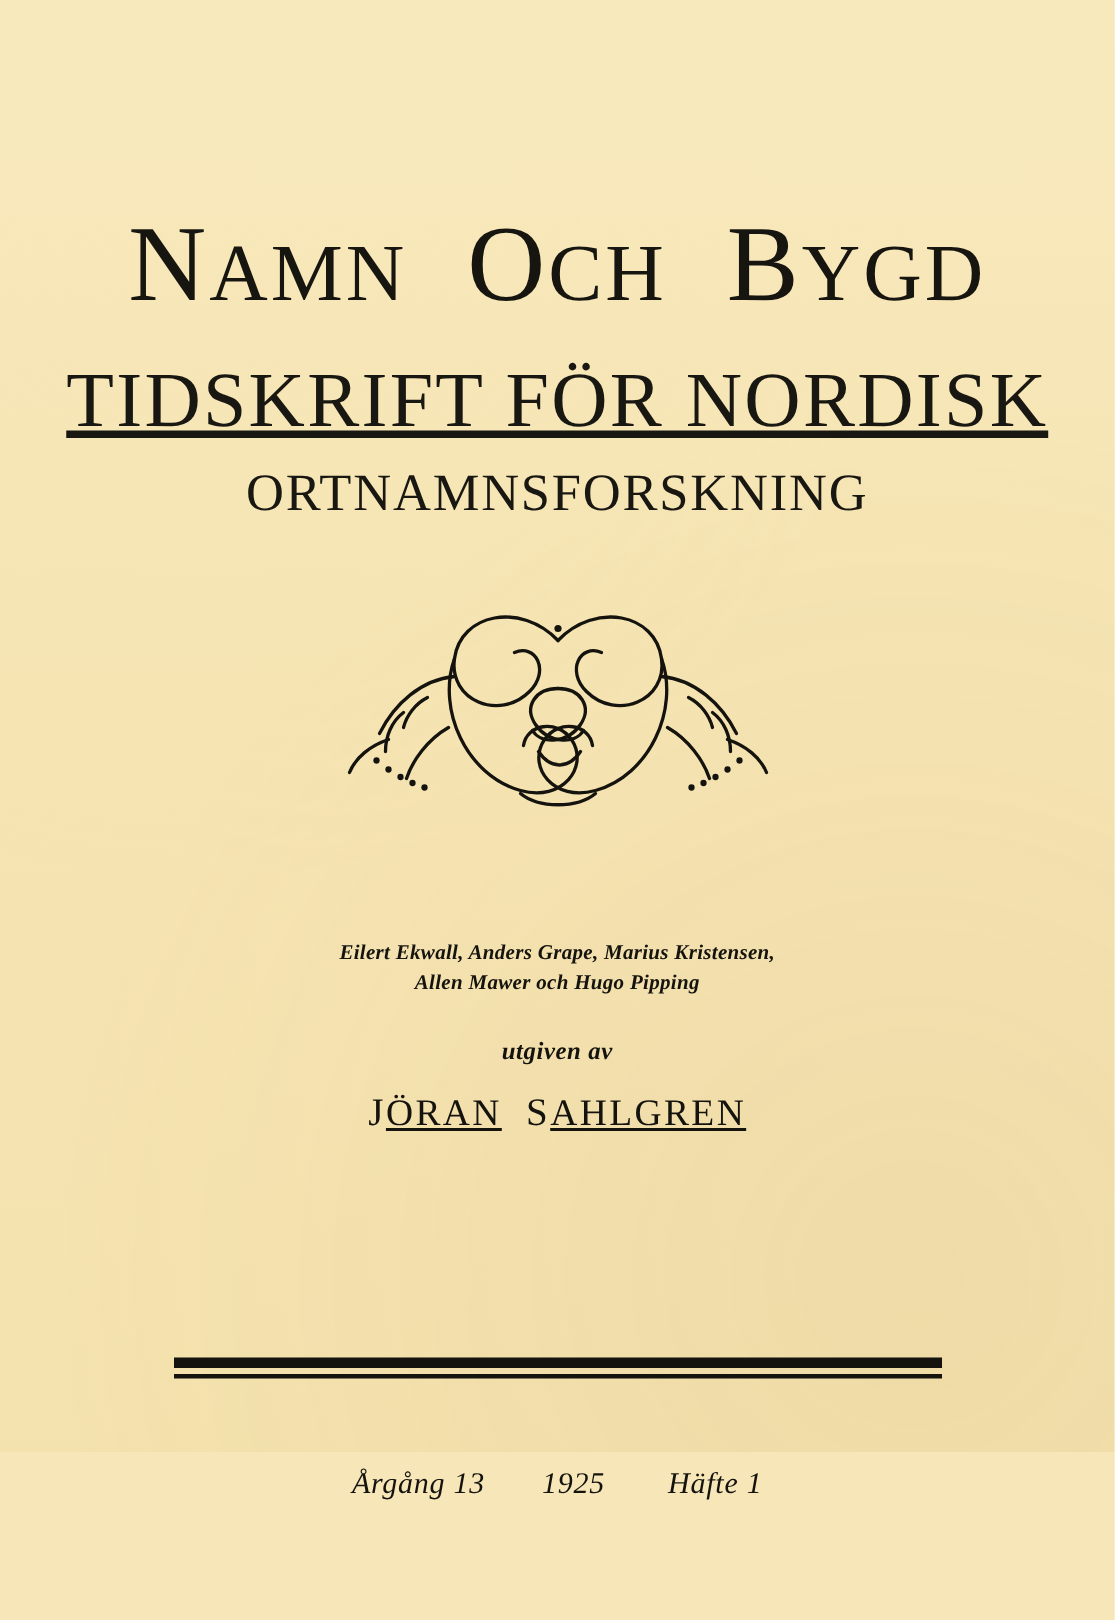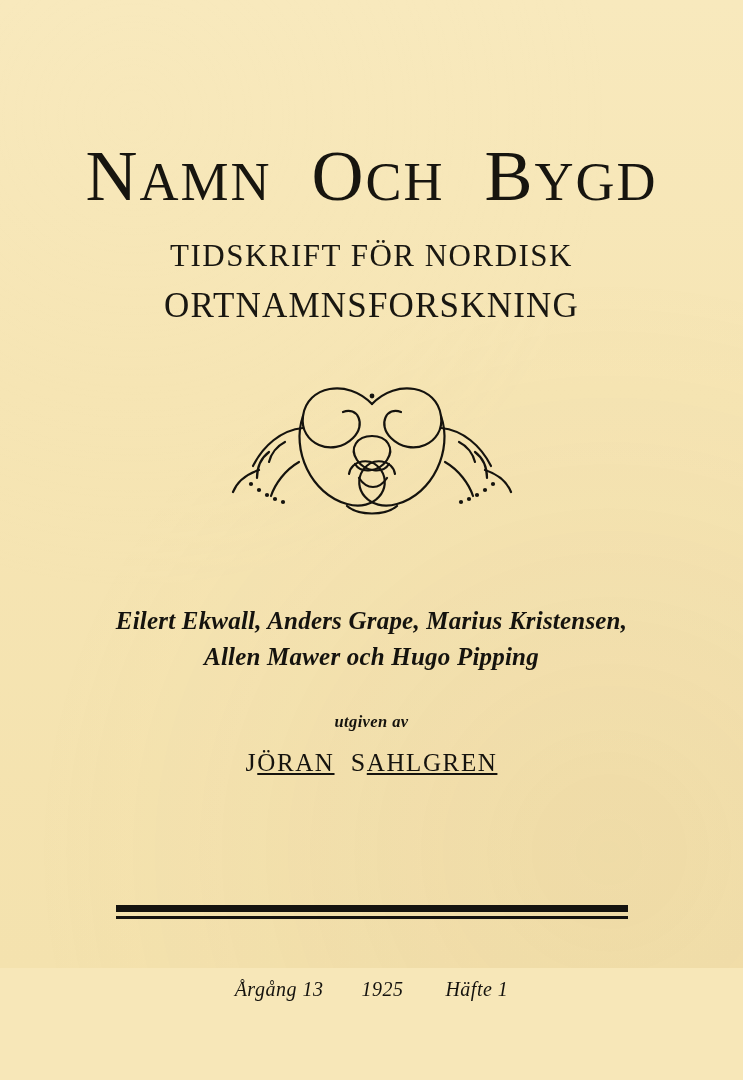--- a/index.html
+++ b/index.html
@@ -46,25 +46,26 @@
     color: #17150f;
   }
   .title-main .cap {
     font-size: 72px;
   }
   .title-main .sc {
     font-size: 54px;
   }
   .subtitle-1 {
     margin-top: 26px;
-    font-size: 31px;
+    font-size: 52px;
     letter-spacing: 1.5px;
     text-align: center;
     white-space: nowrap;
     color: #191711;
+    text-decoration: underline;
   }
   .subtitle-2 {
     margin-top: 12px;
     font-size: 35px;
     letter-spacing: 1.2px;
     text-align: left;
     white-space: nowrap;
     color: #191711;
   }
   .ornament {
@@ -85,27 +86,27 @@
   .credits .lead {
     font-style: italic;
     font-weight: bold;
     font-size: 16px;
     letter-spacing: .4px;
   }
   .credits .names {
     margin-top: 18px;
     font-style: italic;
     font-weight: bold;
-    font-size: 25px;
+    font-size: 14px;
     line-height: 1.45;
     letter-spacing: .2px;
     text-align: center;
   }
   .credits .lead2 {
-    margin-top: 36px;
+    margin-top: 24px;
     font-style: italic;
     font-weight: bold;
     font-size: 16.5px;
     letter-spacing: .4px;
   }
   .credits .editor {
     margin-top: 16px;
     font-size: 26px;
     letter-spacing: 1.6px;
     font-weight: normal;

